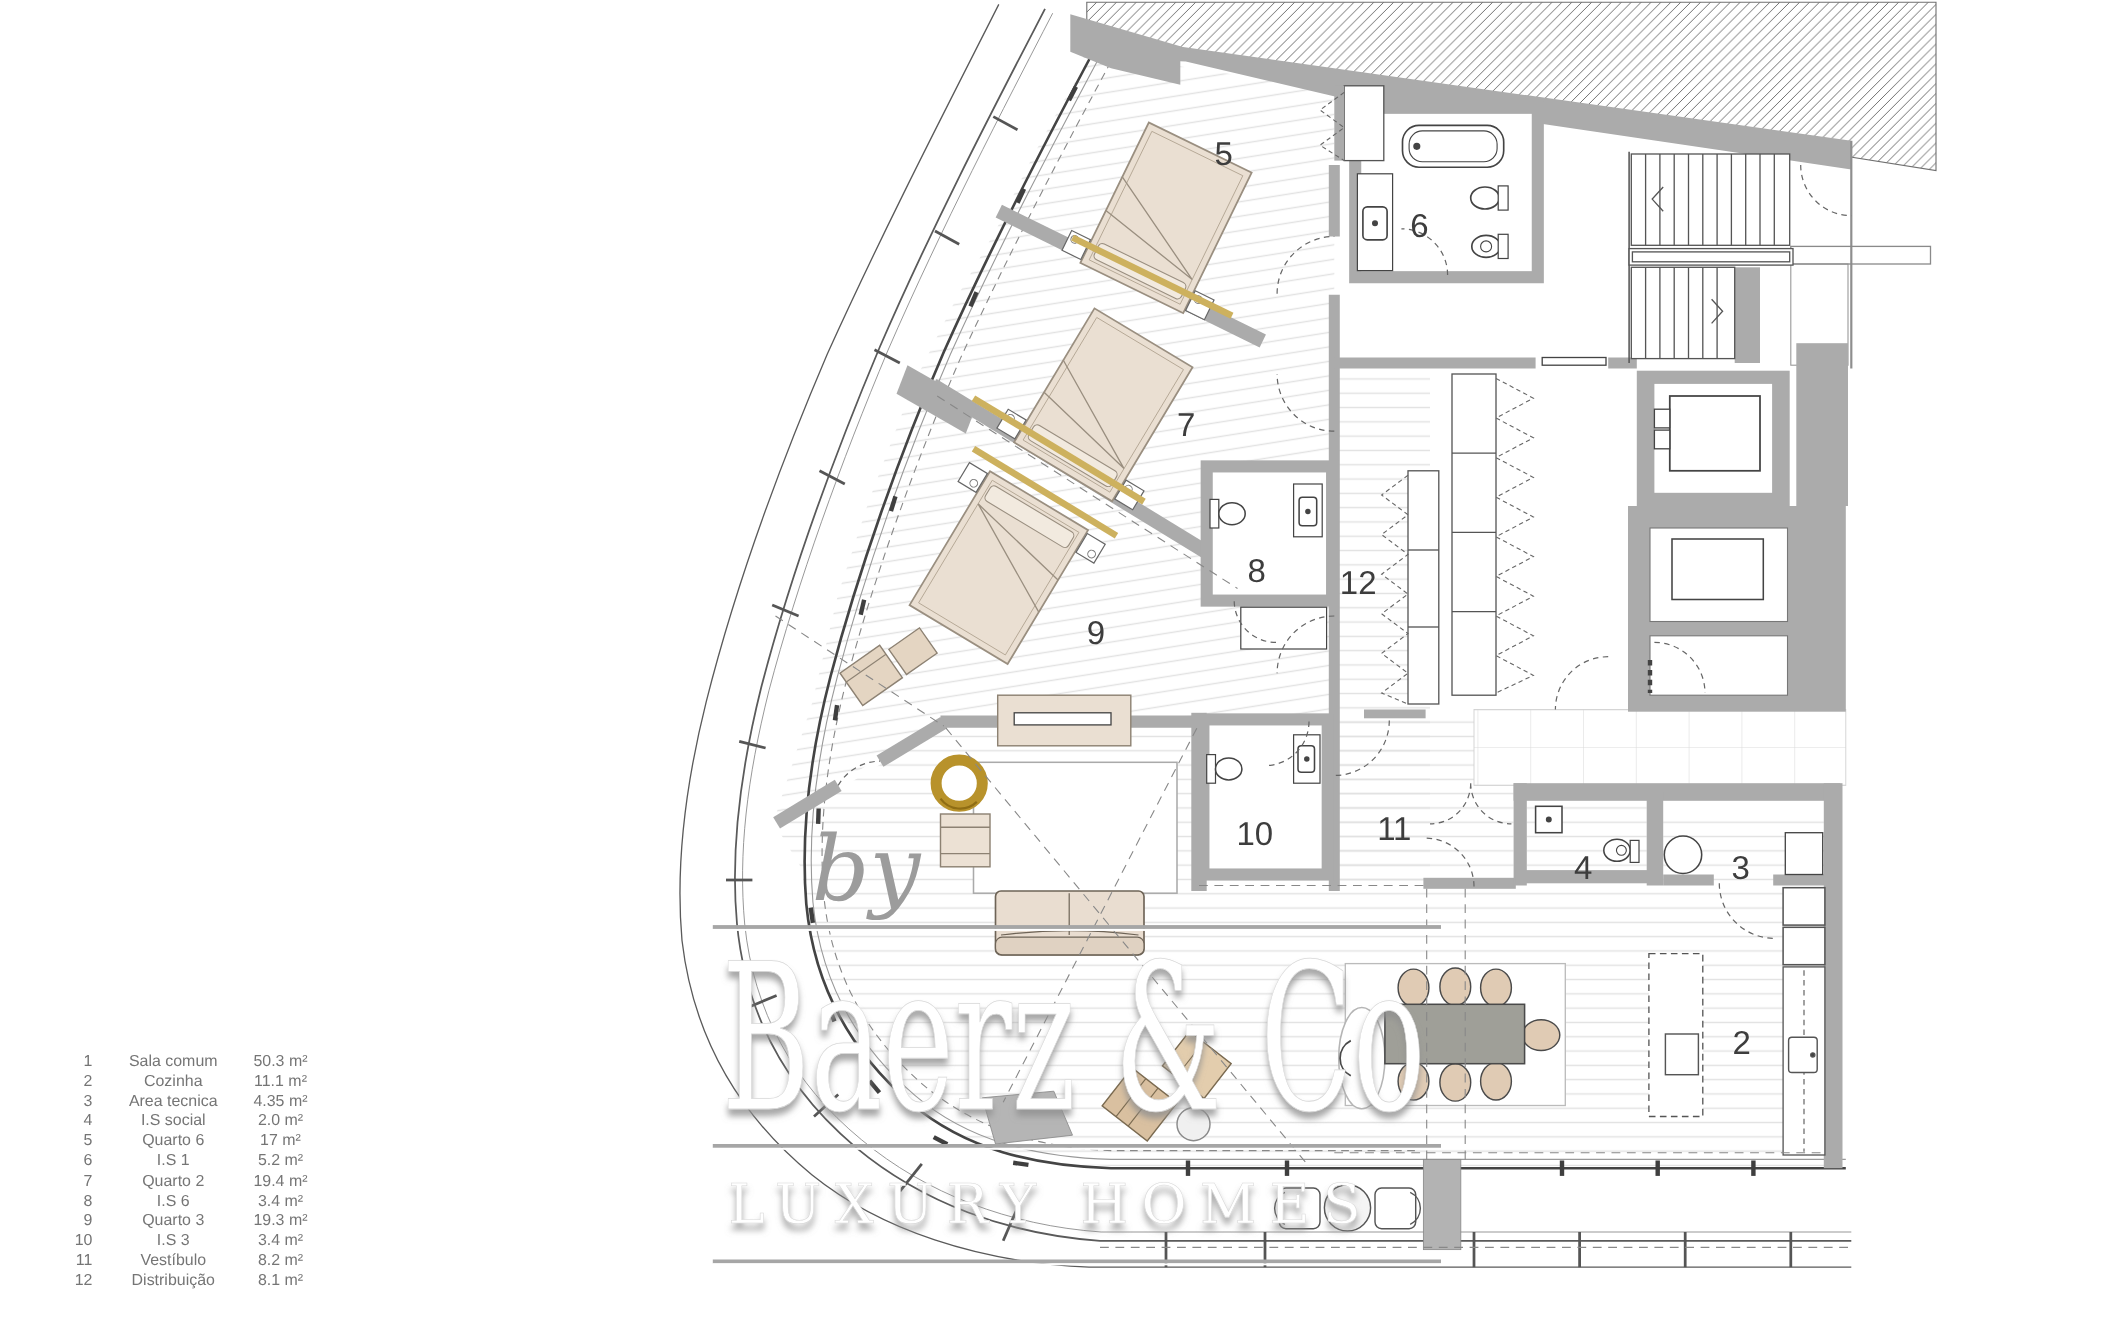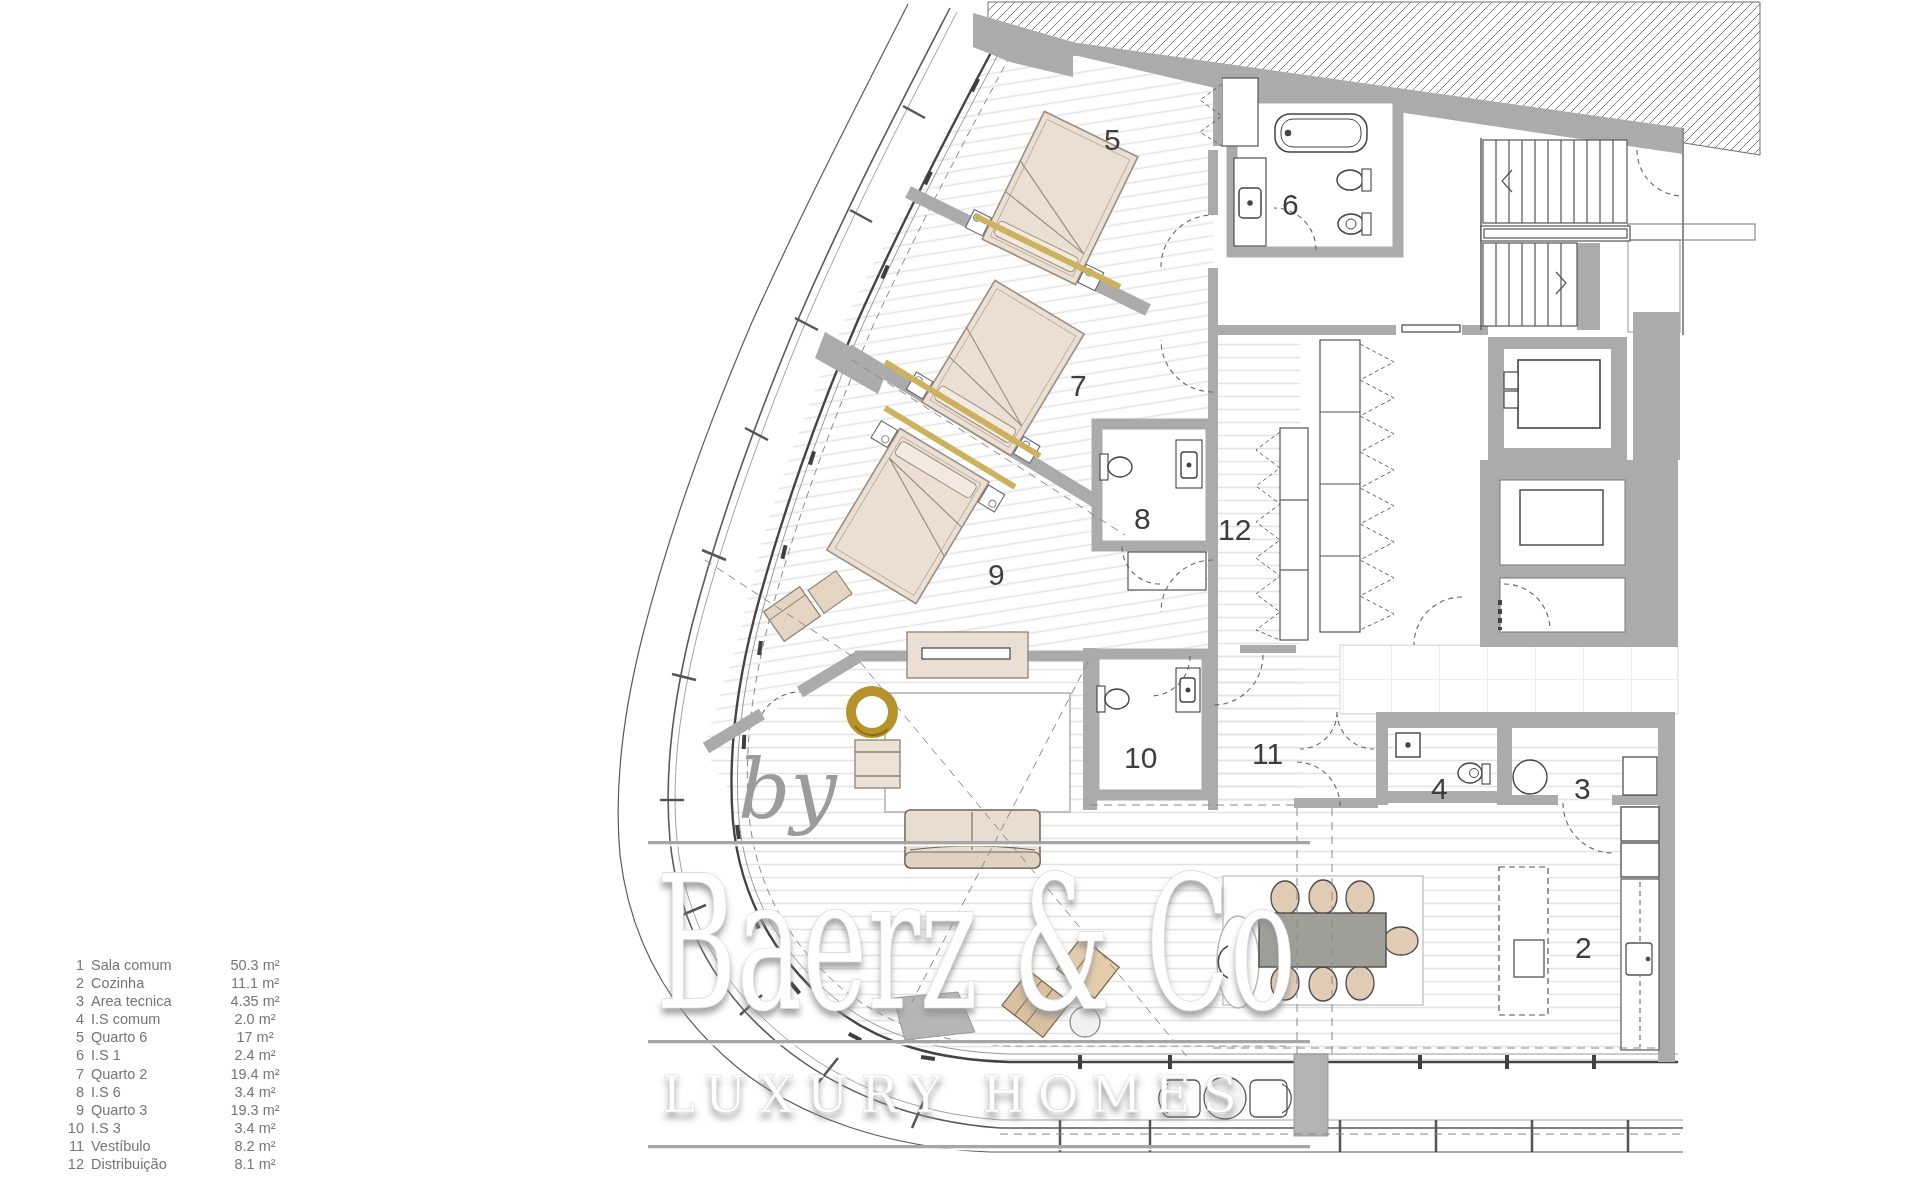--- a/index.html
+++ b/index.html
@@ -4,21 +4,21 @@
 <style>
   html,body{margin:0;padding:0;background:#fff;}
   .stage{position:relative;width:1914px;height:1198px;background:#fff;overflow:hidden;
          font-family:"Liberation Sans",sans-serif;}
   .stage svg{position:absolute;left:0;top:0;}
   
   .legend{position:absolute;left:58px;top:956px;width:228px;font-size:14.5px;
           color:#757575;line-height:18.1px;}
   .legend .row{display:flex;white-space:nowrap;}
   .legend .num{width:26px;text-align:right;margin-right:7px;flex:0 0 auto;}
-  .legend .lab{flex:1 1 auto;text-align:left;}
+  .legend .lab{flex:1 1 auto;text-align:center;}
   .legend .area{flex:0 0 auto;width:62px;text-align:center;}
   
   text.roomnum{font-family:"Liberation Sans",sans-serif;font-size:30px;fill:#3d3d3d;}
   text.wm-brand{font-family:"DejaVu Serif","Liberation Serif",serif;fill:#ffffff;}
   text.wm-tag{font-family:"DejaVu Serif","Liberation Serif",serif;fill:#ffffff;}
   text.wm-by{font-family:"DejaVu Serif","Liberation Serif",serif;font-style:italic;fill:#9c9c9c;}
 </style>
 </head>
 <body>
 
@@ -420,32 +420,32 @@
         <span class="lab">Cozinha</span>
         <span class="area">11.1 m²</span>
       </div>
   <div class="row">
         <span class="num">3</span>
         <span class="lab">Area tecnica</span>
         <span class="area">4.35 m²</span>
       </div>
   <div class="row">
         <span class="num">4</span>
-        <span class="lab">I.S comum</span>
+        <span class="lab">I.S social</span>
         <span class="area">2.0 m²</span>
       </div>
   <div class="row">
         <span class="num">5</span>
         <span class="lab">Quarto 6</span>
         <span class="area">17 m²</span>
       </div>
   <div class="row">
         <span class="num">6</span>
         <span class="lab">I.S 1</span>
-        <span class="area">2.4 m²</span>
+        <span class="area">5.2 m²</span>
       </div>
   <div class="row">
         <span class="num">7</span>
         <span class="lab">Quarto 2</span>
         <span class="area">19.4 m²</span>
       </div>
   <div class="row">
         <span class="num">8</span>
         <span class="lab">I.S 6</span>
         <span class="area">3.4 m²</span>

